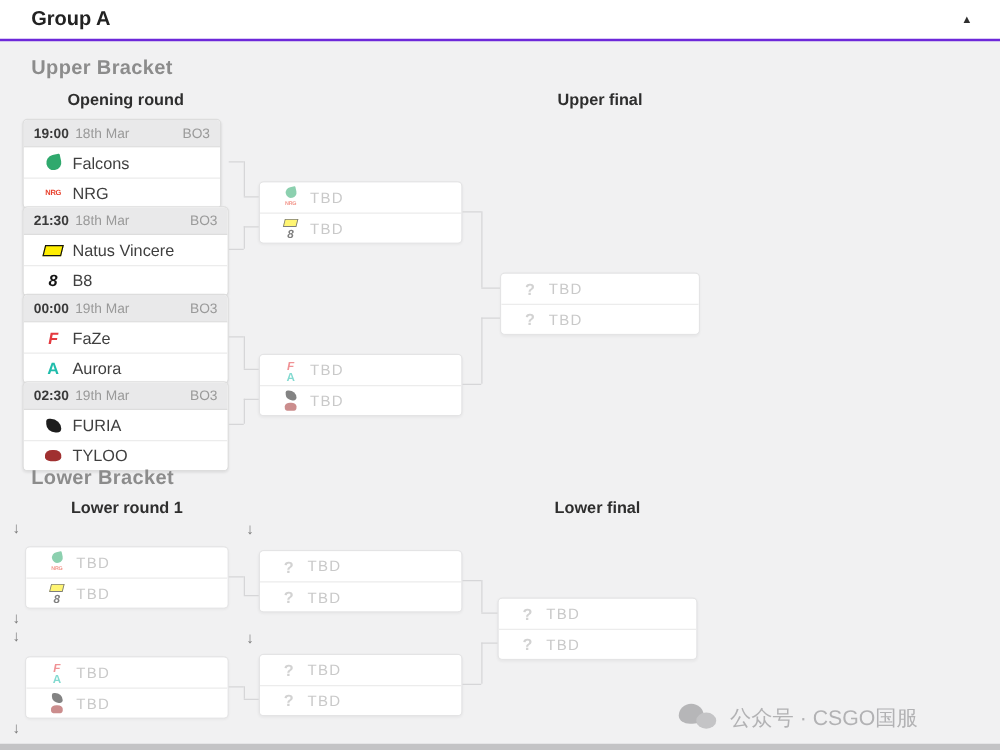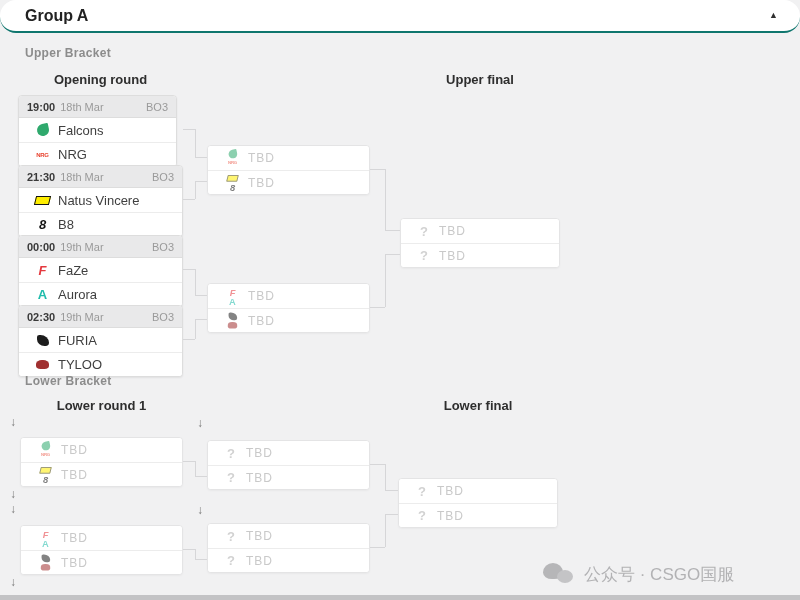--- a/index.html
+++ b/index.html
@@ -1,24 +1,24 @@
 <!DOCTYPE html>
 <html><head>
 <meta charset="utf-8">
 <style>
   html,body{margin:0;padding:0;}
   .page{position:relative;width:800px;height:600px;background:#f1f1f2;overflow:hidden;
         font-family:"Liberation Sans",sans-serif;}
   
   .titlebar{position:absolute;left:0;top:0;width:800px;height:33px;background:#ffffff;
-            border-bottom:2px solid #0f766e;box-sizing:border-box;border-radius:16px;}
+            border-bottom:2px solid #6d28d9;box-sizing:border-box;}
   .group-title{position:absolute;left:25px;top:7px;font-size:16px;font-weight:bold;color:#222;}
   .caret{position:absolute;right:22px;top:10px;font-size:9px;color:#2f2f2f;cursor:pointer;}
   
-  .section-label{position:absolute;font-size:12px;font-weight:bold;color:#8c8c8c;letter-spacing:.3px;}
+  .section-label{position:absolute;font-size:16px;font-weight:bold;color:#8c8c8c;letter-spacing:.3px;}
   .col-header{position:absolute;font-size:13px;font-weight:bold;color:#2e2e2e;text-align:center;}
   
   .card{position:absolute;background:#fff;border:1px solid #ddd;border-radius:4px;
         box-shadow:0 1px 2px rgba(0,0,0,.07);box-sizing:border-box;overflow:hidden;}
   .card-head{height:21px;background:#e9e9ea;display:flex;align-items:center;padding:0 8px;
              font-size:11px;gap:5px;border-bottom:1px solid #ddd;}
   .card-head .t{font-weight:bold;color:#3a3a3a;}
   .card-head .d{color:#9a9a9a;}
   .card-head .f{color:#9a9a9a;margin-left:auto;}
   .trow{height:24px;display:flex;align-items:center;gap:8px;padding:0 16px;background:#fff;box-sizing:border-box;}

